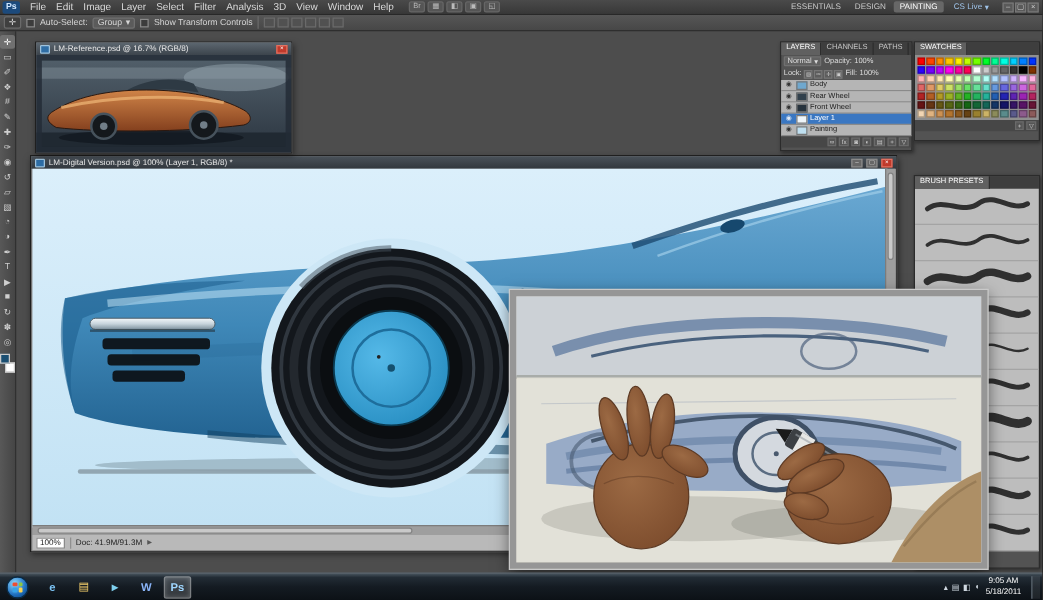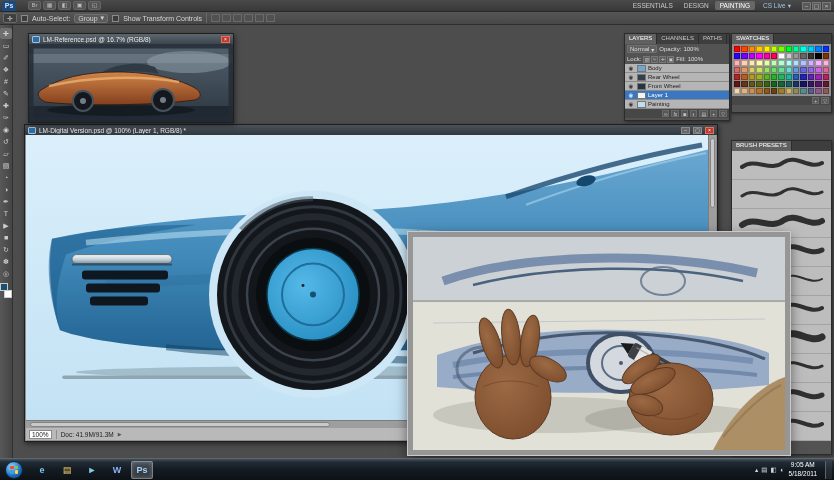--- a/index.html
+++ b/index.html
@@ -125,20 +125,33 @@
   .clock{font-size:6.5px;color:#fff;text-align:center;line-height:1.25}
   .show-desktop{width:7px;height:18px;background:rgba(255,255,255,.08);border-left:1px solid #5a646e;margin-left:3px}
 </style>
 </head>
 <body>
 
 <div id="app">
 
   <div class="menubar">
     <div class="ps-logo">Ps</div>
+    <div class="menus">
+        <span class="mi">File</span>
+        <span class="mi">Edit</span>
+        <span class="mi">Image</span>
+        <span class="mi">Layer</span>
+        <span class="mi">Select</span>
+        <span class="mi">Filter</span>
+        <span class="mi">Analysis</span>
+        <span class="mi">3D</span>
+        <span class="mi">View</span>
+        <span class="mi">Window</span>
+        <span class="mi">Help</span>
+      </div>
     <div class="appbar-icons">
         <span class="abi">Br</span>
         <span class="abi">▦</span>
         <span class="abi">◧</span>
         <span class="abi">▣</span>
         <span class="abi">◱</span>
       </div>
     <div class="ws">
       <div class="ws-items">
           <span class="ws-item">ESSENTIALS</span>

